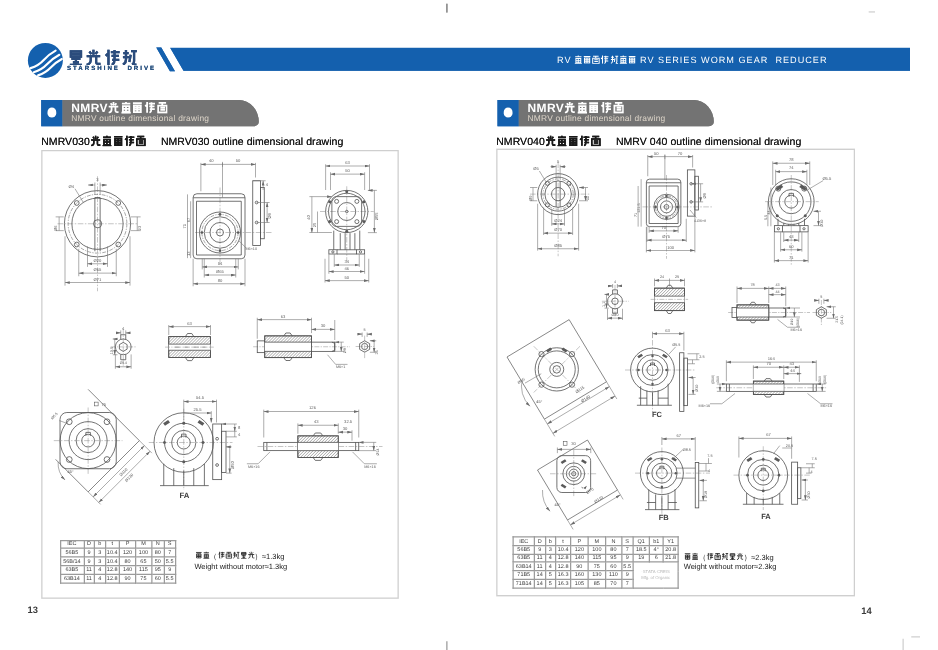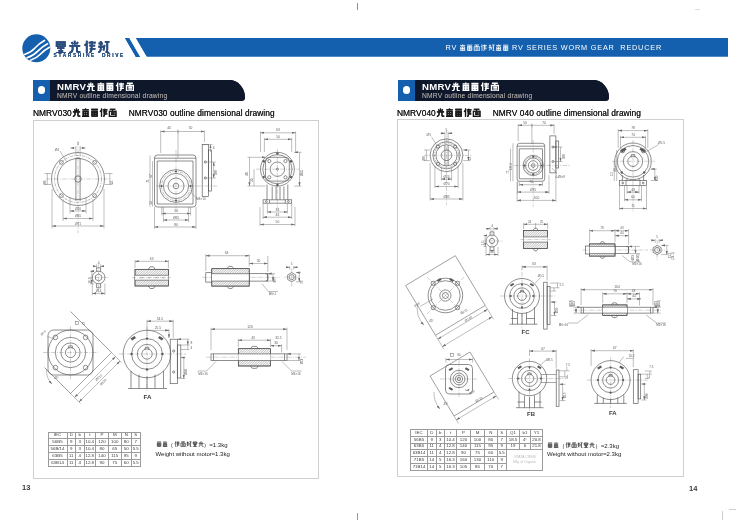--- a/index.html
+++ b/index.html
@@ -5,21 +5,21 @@
   html,body{margin:0;padding:0;}
   body{width:750px;height:520px;background:#ffffff;font-family:"Liberation Sans",sans-serif;position:relative;overflow:hidden;}
   .abs{position:absolute;}
   .cj{display:inline-block;vertical-align:-0.1em;stroke-width:1.15px;}
   .cjb{stroke-width:1.5px;}
   .cjm{stroke-width:1.35px;}
   #bar{left:136px;top:38px;width:592px;height:18.6px;background:#1460ae;}
   #bartext{left:146px;top:38px;width:516px;height:18.6px;color:#fff;font-size:7.3px;letter-spacing:.8px;text-align:right;line-height:19px;white-space:nowrap;}
   .bann-blue{width:17px;height:20.5px;background:#1460ae;}
   .bann-dot{width:7.6px;height:7.6px;border-radius:50%;background:#fff;left:4.7px;top:6.4px;}
-  .bann-orange{height:20.5px;background:#0f172a;border-radius:0 18px 5px 0 / 0 20px 4px 0;color:#fff;padding-left:38px;}
+  .bann-orange{height:20.5px;background:#737373;border-radius:0 18px 5px 0 / 0 20px 4px 0;color:#fff;}
   .bann-t1{left:7px;top:1.2px;font-size:9.6px;font-weight:bold;letter-spacing:.3px;white-space:nowrap;}
   .bann-t2{left:7px;top:11.6px;font-size:6.7px;color:rgba(255,244,228,.75);letter-spacing:.2px;white-space:nowrap;}
   .ptitle{font-size:8.4px;font-weight:500;color:#191919;white-space:nowrap;letter-spacing:.05px;}
   .pbox{border:1px solid #cfcfcf;background:#fff;}
   table{border-collapse:collapse;table-layout:fixed;}
   td{border:0.5px solid #9b9b9b;text-align:center;vertical-align:middle;padding:0;font-size:4.4px;color:#3c3c3c;line-height:1;}
   .wt1{font-size:6px;color:#222;white-space:nowrap;}
   .wt2{font-size:6px;color:#222;white-space:nowrap;}
   .pnum{font-size:7.5px;color:#3a3a3a;font-weight:bold;}
 </style>

